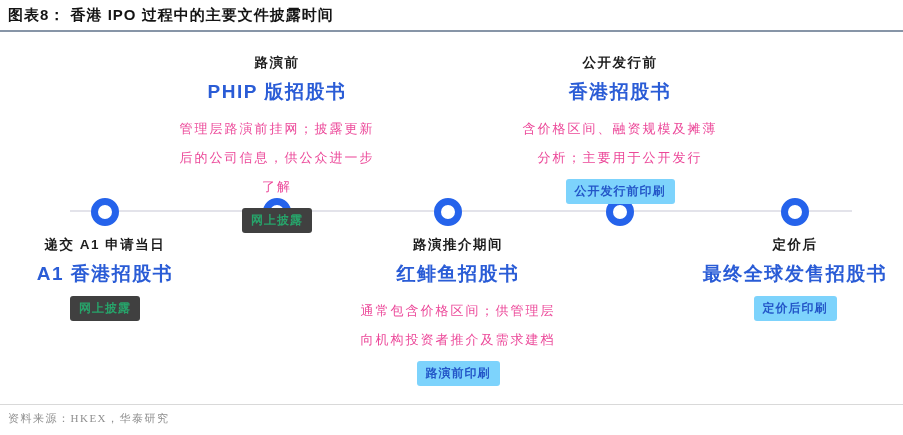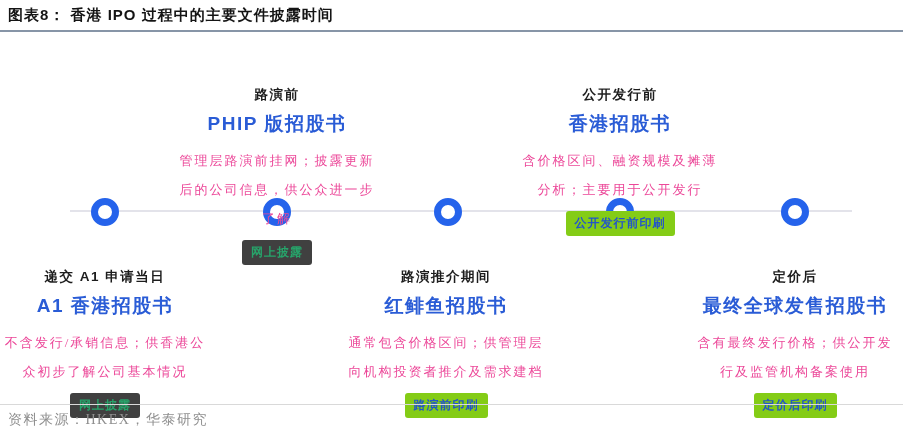--- a/index.html
+++ b/index.html
@@ -26,21 +26,21 @@
     position:absolute;left:70px;top:210px;width:782px;height:2px;
     background:#e3e3ea;
   }
   .node{
     position:absolute;top:198px;width:14px;height:14px;
     border:7px solid #2563eb;border-radius:50%;
     background:#ffffff;box-sizing:content-box;
   }
   
   .stage{
-    position:absolute;width:204px;text-align:center;margin-top:32px;
+    position:absolute;width:204px;text-align:center;
   }
   .stage.above{top:54px;}
   .stage.below{top:236px;}
   .timing{
     font-size:13.5px;font-weight:bold;color:#1d1d1d;
     letter-spacing:1.5px;margin-bottom:7px;white-space:nowrap;
   }
   .stage-title{
     font-size:19px;font-weight:bold;color:#2a5cd6;
     letter-spacing:1.5px;margin-bottom:9px;white-space:nowrap;
@@ -51,30 +51,30 @@
     letter-spacing:2px;line-height:29px;
   }
   .badge-row{margin-top:7px;}
   .badge{
     display:inline-block;
     font-size:12px;font-weight:bold;
     padding:4px 9px;border-radius:3px;
     letter-spacing:1px;white-space:nowrap;
   }
   .badge.green{color:#27a36a;background:#404040;}
-  .badge.blue{color:#2356c8;background:#84cc16;}
+  .badge.blue{color:#2356c8;background:#7dd3fc;}
   
   .footer-rule{
     position:absolute;left:0;top:404px;width:903px;height:1px;
     background:#d9d9d9;
   }
   .footer-text{
     position:absolute;left:8px;top:411px;
     font-family:"Liberation Serif","DejaVu Serif",serif;
-    font-size:14px;color:#8f8f8f;letter-spacing:1.5px;white-space:nowrap;
+    font-size:11px;color:#8f8f8f;letter-spacing:1.5px;white-space:nowrap;
   }
 </style>
 </head>
 <body>
 
 <div class="canvas">
 
   <div class="header">
     <div class="header-title">图表8：  香港 IPO 过程中的主要文件披露时间</div>
   </div>
@@ -97,34 +97,32 @@
   <div class="stage above" style="left:518px">
     <div class="timing">公开发行前</div>
     <div class="stage-title">香港招股书</div>
     <div class="stage-desc">含价格区间、融资规模及摊薄分析；主要用于公开发行</div>
     <div class="badge-row"><span class="badge blue">公开发行前印刷</span></div>
   </div>
 
   <div class="stage below" style="left:3px">
     <div class="timing">递交 A1 申请当日</div>
     <div class="stage-title">A1 香港招股书</div>
-    <div class="stage-desc">不含发行/承销信息；供香港公众初步了解公司基本情况</div>
     <div class="badge-row"><span class="badge green">网上披露</span></div>
   </div>
 
-  <div class="stage below" style="left:344px">
+  <div class="stage below" style="left:356px">
     <div class="timing">路演推介期间</div>
     <div class="stage-title">红鲱鱼招股书</div>
     <div class="stage-desc">通常包含价格区间；供管理层向机构投资者推介及需求建档</div>
     <div class="badge-row"><span class="badge blue">路演前印刷</span></div>
   </div>
 
   <div class="stage below" style="left:693px">
     <div class="timing">定价后</div>
     <div class="stage-title">最终全球发售招股书</div>
-    <div class="stage-desc">含有最终发行价格；供公开发行及监管机构备案使用</div>
     <div class="badge-row"><span class="badge blue">定价后印刷</span></div>
   </div>
 
   <div class="footer-rule"></div>
   <div class="footer-text">资料来源：HKEX，华泰研究</div>
 
 </div>
 
 </body></html>

